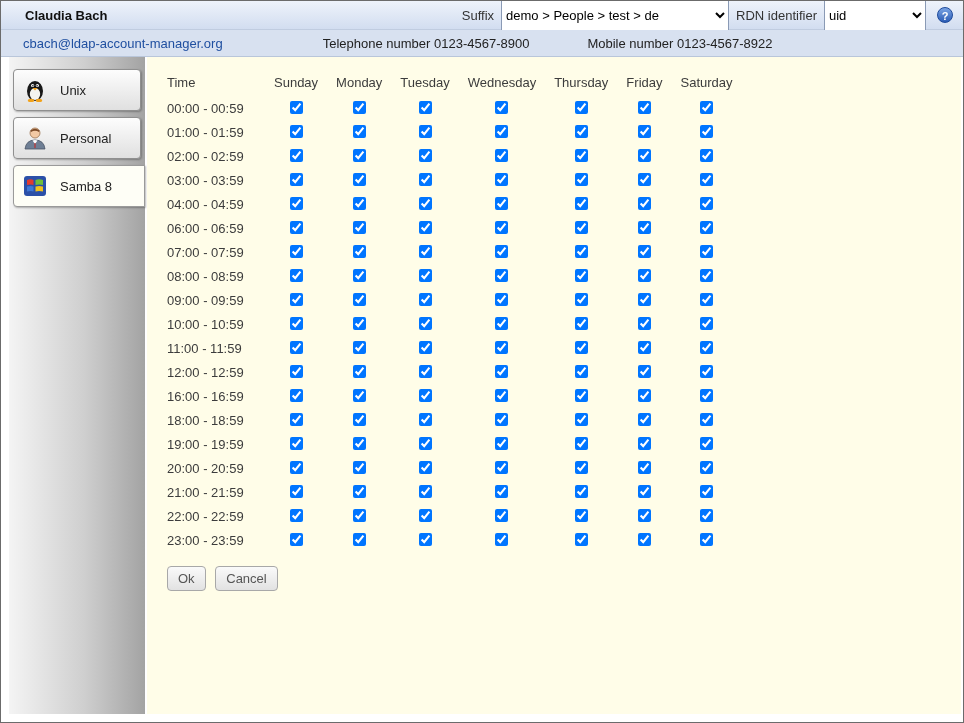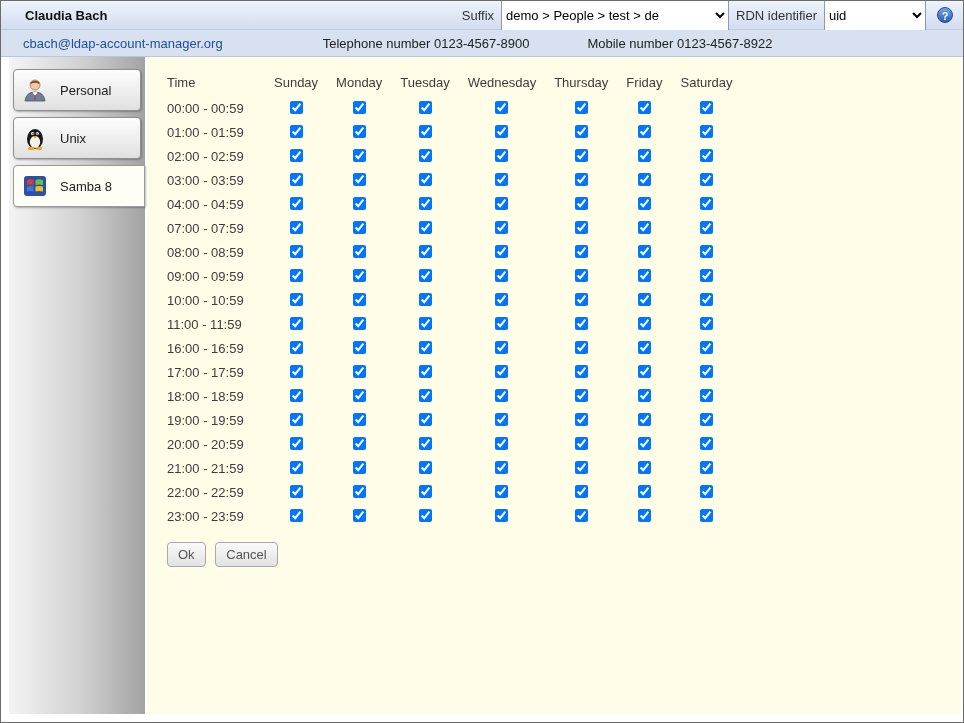--- a/index.html
+++ b/index.html
@@ -111,51 +111,51 @@
 
   <div class="subbar">
     <a class="email-link">cbach@ldap-account-manager.org</a>
     <span class="phone">Telephone number 0123-4567-8900</span>
     <span class="mobile">Mobile number 0123-4567-8922</span>
   </div>
 
   <div class="content">
 
     <div class="sidebar">
-
-      <div class="tab">
-        <span class="icon">
-          <svg width="26" height="26" viewBox="0 0 26 26">
-            <circle cx="13" cy="8" r="5" fill="#f2c9a4" stroke="#9a7250" stroke-width="0.8"></circle>
-            <path d="M8.5 5.5 Q13 2 17.5 5.5 L17 7 Q13 4.5 9 7 Z" fill="#7a4a28"></path>
-            <path d="M3 24 Q4 15 13 15 Q22 15 23 24 Z" fill="#6f7f95" stroke="#4a5466" stroke-width="0.8"></path>
-            <path d="M10.5 15.5 L13 19 L15.5 15.5 L13 15 Z" fill="#ffffff"></path>
-            <path d="M12.4 18 h1.2 v5 h-1.2 Z" fill="#b33"></path>
-          </svg>
-        </span>
-        <span>Personal</span>
-      </div>
 
       <div class="tab">
         <span class="icon">
           <svg width="26" height="26" viewBox="0 0 26 26">
             <ellipse cx="13" cy="14" rx="8" ry="10" fill="#181818"></ellipse>
             <ellipse cx="13" cy="17" rx="5.2" ry="6" fill="#f4f4f0"></ellipse>
             <circle cx="10.6" cy="8.5" r="1.6" fill="#fff"></circle>
             <circle cx="15.4" cy="8.5" r="1.6" fill="#fff"></circle>
             <circle cx="10.9" cy="8.7" r="0.7" fill="#000"></circle>
             <circle cx="15.1" cy="8.7" r="0.7" fill="#000"></circle>
             <path d="M10.5 11 L15.5 11 L13 13.6 Z" fill="#f2a21a"></path>
             <ellipse cx="9" cy="23.4" rx="3.2" ry="1.7" fill="#f2a21a"></ellipse>
             <ellipse cx="17" cy="23.4" rx="3.2" ry="1.7" fill="#f2a21a"></ellipse>
           </svg>
         </span>
         <span>Unix</span>
       </div>
 
+      <div class="tab">
+        <span class="icon">
+          <svg width="26" height="26" viewBox="0 0 26 26">
+            <circle cx="13" cy="8" r="5" fill="#f2c9a4" stroke="#9a7250" stroke-width="0.8"></circle>
+            <path d="M8.5 5.5 Q13 2 17.5 5.5 L17 7 Q13 4.5 9 7 Z" fill="#7a4a28"></path>
+            <path d="M3 24 Q4 15 13 15 Q22 15 23 24 Z" fill="#6f7f95" stroke="#4a5466" stroke-width="0.8"></path>
+            <path d="M10.5 15.5 L13 19 L15.5 15.5 L13 15 Z" fill="#ffffff"></path>
+            <path d="M12.4 18 h1.2 v5 h-1.2 Z" fill="#b33"></path>
+          </svg>
+        </span>
+        <span>Personal</span>
+      </div>
+
       <div class="tab active">
         <span class="icon">
           <svg width="26" height="26" viewBox="0 0 26 26">
             <rect x="2" y="3" width="22" height="20" rx="3" fill="#2b50a8"></rect>
             <path d="M5 7 Q9 5.5 11.5 7 L11.5 12 Q9 10.8 5 12 Z" fill="#e23a2e"></path>
             <path d="M13.5 7 Q17 5.5 21 7 L21 12 Q17 10.8 13.5 12 Z" fill="#6fbf3a"></path>
             <path d="M5 13.5 Q9 12.3 11.5 13.5 L11.5 18.5 Q9 17.3 5 18.5 Z" fill="#3f78d6"></path>
             <path d="M13.5 13.5 Q17 12.3 21 13.5 L21 18.5 Q17 17.3 13.5 18.5 Z" fill="#f2c21c"></path>
           </svg>
         </span>
@@ -224,20 +224,30 @@
               <td class="time-cell">04:00 - 04:59</td>
               <td class="check-cell"><input type="checkbox" checked="" style=""></td>
               <td class="check-cell"><input type="checkbox" checked="" style=""></td>
               <td class="check-cell"><input type="checkbox" checked="" style=""></td>
               <td class="check-cell"><input type="checkbox" checked="" style=""></td>
               <td class="check-cell"><input type="checkbox" checked="" style=""></td>
               <td class="check-cell"><input type="checkbox" checked="" style=""></td>
               <td class="check-cell"><input type="checkbox" checked="" style=""></td>
             </tr>
             <tr>
+              <td class="time-cell">06:00 - 06:59</td>
+              <td class="check-cell"><input type="checkbox" checked="" style=""></td>
+              <td class="check-cell"><input type="checkbox" checked="" style=""></td>
+              <td class="check-cell"><input type="checkbox" checked="" style=""></td>
+              <td class="check-cell"><input type="checkbox" checked="" style=""></td>
+              <td class="check-cell"><input type="checkbox" checked="" style=""></td>
+              <td class="check-cell"><input type="checkbox" checked="" style=""></td>
+              <td class="check-cell"><input type="checkbox" checked="" style=""></td>
+            </tr>
+            <tr>
               <td class="time-cell">07:00 - 07:59</td>
               <td class="check-cell"><input type="checkbox" checked="" style=""></td>
               <td class="check-cell"><input type="checkbox" checked="" style=""></td>
               <td class="check-cell"><input type="checkbox" checked="" style=""></td>
               <td class="check-cell"><input type="checkbox" checked="" style=""></td>
               <td class="check-cell"><input type="checkbox" checked="" style=""></td>
               <td class="check-cell"><input type="checkbox" checked="" style=""></td>
               <td class="check-cell"><input type="checkbox" checked="" style=""></td>
             </tr>
             <tr>
@@ -274,31 +284,31 @@
               <td class="time-cell">11:00 - 11:59</td>
               <td class="check-cell"><input type="checkbox" checked="" style=""></td>
               <td class="check-cell"><input type="checkbox" checked="" style=""></td>
               <td class="check-cell"><input type="checkbox" checked="" style=""></td>
               <td class="check-cell"><input type="checkbox" checked="" style=""></td>
               <td class="check-cell"><input type="checkbox" checked="" style=""></td>
               <td class="check-cell"><input type="checkbox" checked="" style=""></td>
               <td class="check-cell"><input type="checkbox" checked="" style=""></td>
             </tr>
             <tr>
+              <td class="time-cell">12:00 - 12:59</td>
+              <td class="check-cell"><input type="checkbox" checked="" style=""></td>
+              <td class="check-cell"><input type="checkbox" checked="" style=""></td>
+              <td class="check-cell"><input type="checkbox" checked="" style=""></td>
+              <td class="check-cell"><input type="checkbox" checked="" style=""></td>
+              <td class="check-cell"><input type="checkbox" checked="" style=""></td>
+              <td class="check-cell"><input type="checkbox" checked="" style=""></td>
+              <td class="check-cell"><input type="checkbox" checked="" style=""></td>
+            </tr>
+            <tr>
               <td class="time-cell">16:00 - 16:59</td>
-              <td class="check-cell"><input type="checkbox" checked="" style=""></td>
-              <td class="check-cell"><input type="checkbox" checked="" style=""></td>
-              <td class="check-cell"><input type="checkbox" checked="" style=""></td>
-              <td class="check-cell"><input type="checkbox" checked="" style=""></td>
-              <td class="check-cell"><input type="checkbox" checked="" style=""></td>
-              <td class="check-cell"><input type="checkbox" checked="" style=""></td>
-              <td class="check-cell"><input type="checkbox" checked="" style=""></td>
-            </tr>
-            <tr>
-              <td class="time-cell">17:00 - 17:59</td>
               <td class="check-cell"><input type="checkbox" checked="" style=""></td>
               <td class="check-cell"><input type="checkbox" checked="" style=""></td>
               <td class="check-cell"><input type="checkbox" checked="" style=""></td>
               <td class="check-cell"><input type="checkbox" checked="" style=""></td>
               <td class="check-cell"><input type="checkbox" checked="" style=""></td>
               <td class="check-cell"><input type="checkbox" checked="" style=""></td>
               <td class="check-cell"><input type="checkbox" checked="" style=""></td>
             </tr>
             <tr>
               <td class="time-cell">18:00 - 18:59</td>

